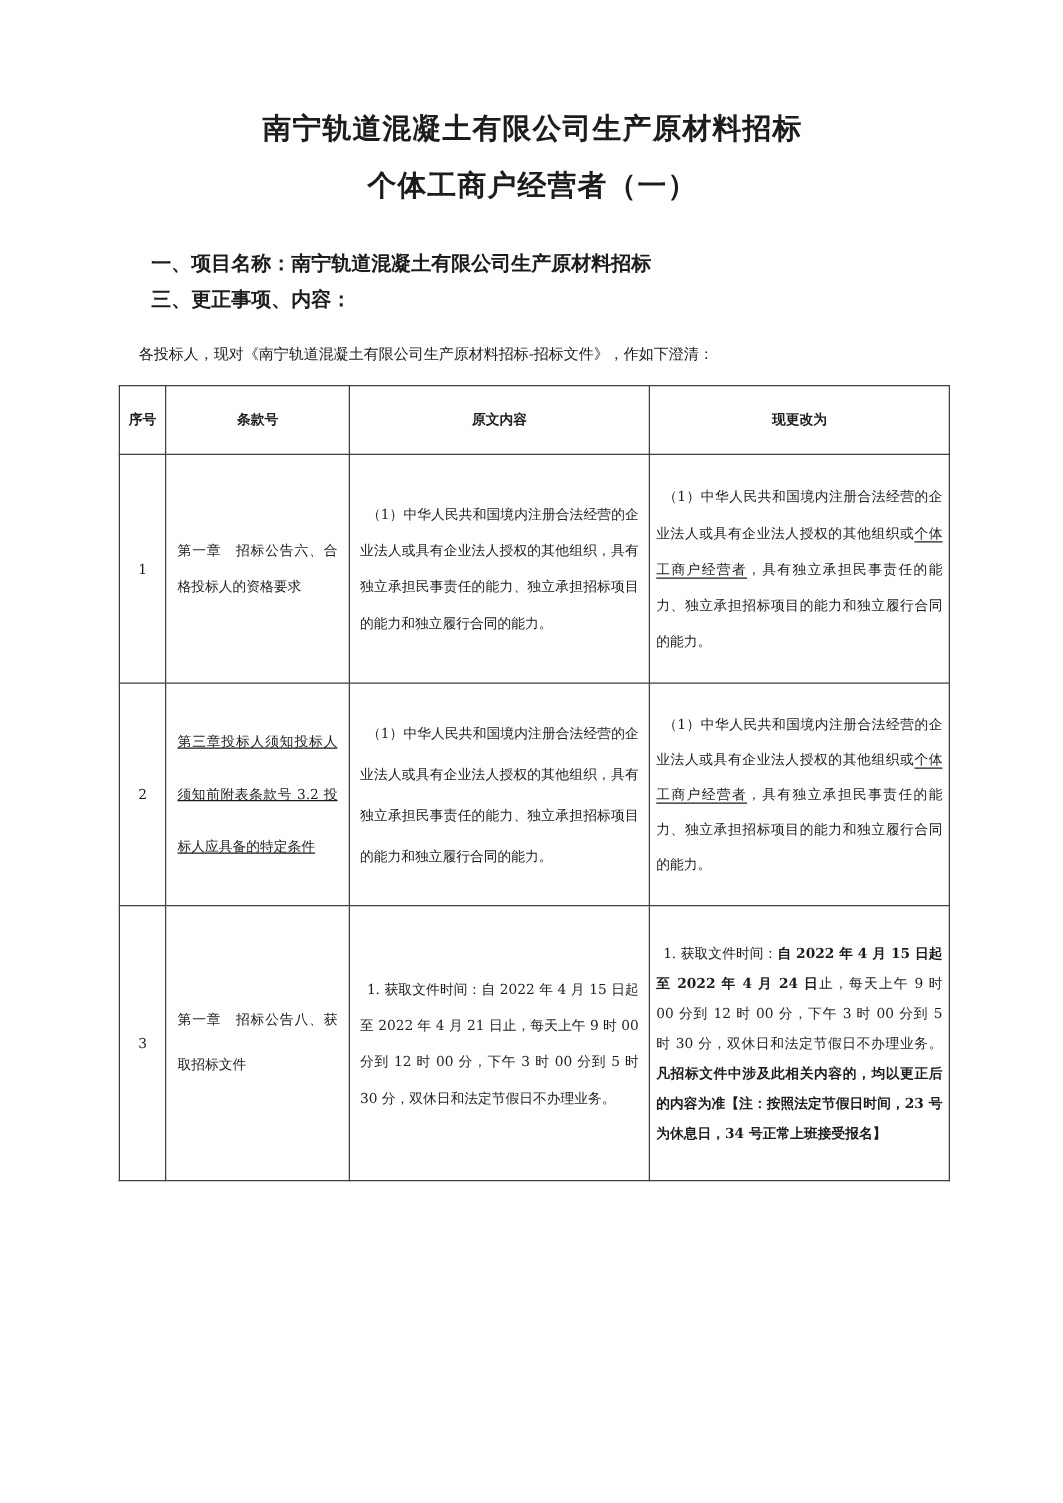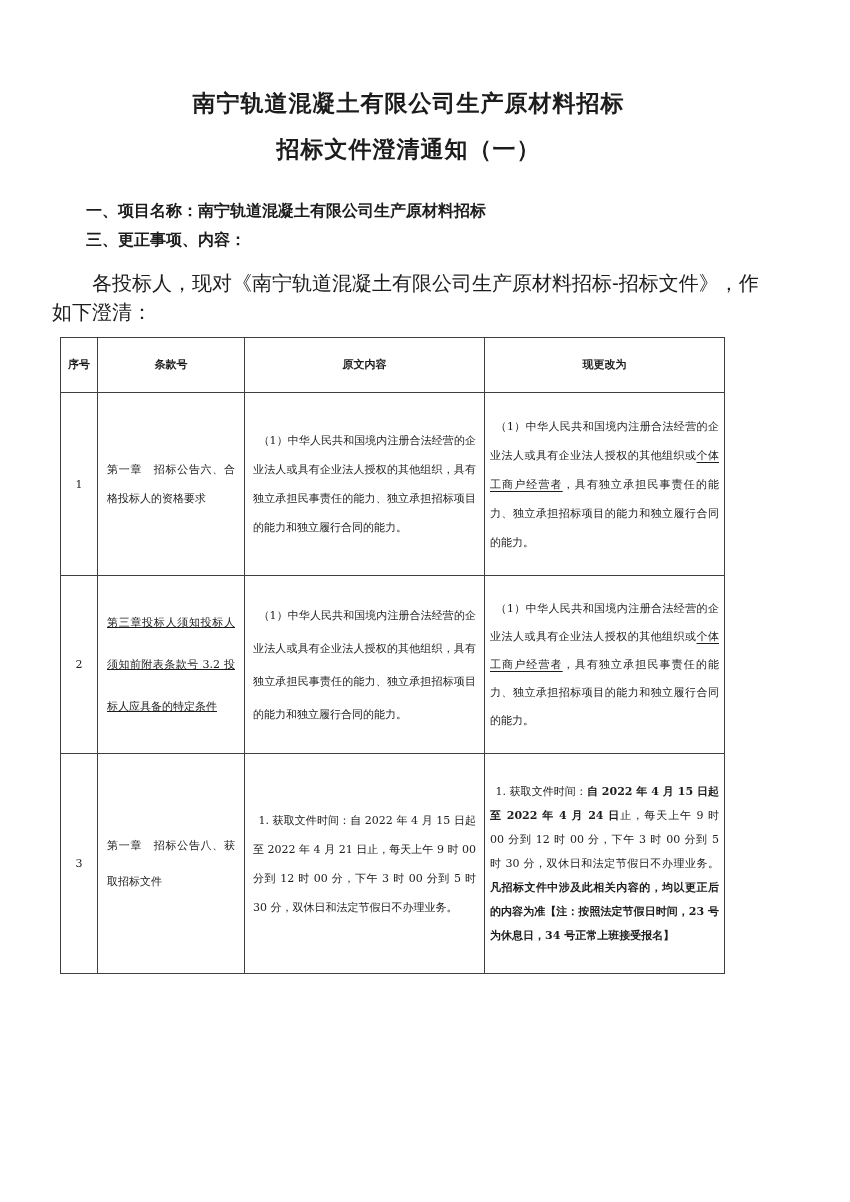--- a/index.html
+++ b/index.html
@@ -11,39 +11,39 @@
     width: 850px;
     height: 1202px;
     font-family: "DejaVu Serif", "Liberation Serif", serif;
     color: #1c1c1c;
     overflow: hidden;
   }
   .page {
     box-sizing: border-box;
     width: 850px;
     height: 996px;
-    padding: 80px 85px 0 52px;
+    padding: 80px 85px 0 87px;
   }
   .doc-title {
     text-align: center;
     font-size: 23px;
     font-weight: bold;
     line-height: 46px;
     letter-spacing: 1px;
   }
   .list-block {
     margin-top: 24px;
     font-size: 16px;
     font-weight: bold;
     line-height: 29px;
     margin-left: 34px;
   }
   .intro-line {
     margin-top: 15px;
-    font-size: 20px;
+    font-size: 12px;
     line-height: 29px;
     text-indent: 2em;
   }
   table.clar-table {
     border-collapse: collapse;
     table-layout: fixed;
     width: 664px;
     margin-top: 10px;
     margin-left: 8px;
     font-size: 11px;
@@ -94,21 +94,21 @@
   .seg-bold { font-weight: bold; }
   .seg-underline { text-decoration: underline; text-underline-offset: 3px; }
 </style>
 </head>
 <body>
 
 <div class="page">
 
   <div class="doc-title">
     <div>南宁轨道混凝土有限公司生产原材料招标</div>
-    <div>招标文件澄清通知（一）</div>
+    <div>个体工商户经营者（一）</div>
   </div>
 
   <div class="list-block">
     <div>一、项目名称：南宁轨道混凝土有限公司生产原材料招标</div>
     <div>三、更正事项、内容：</div>
   </div>
 
   <div class="intro-line">各投标人，现对《南宁轨道混凝土有限公司生产原材料招标-招标文件》，作如下澄清：</div>
 
   <table class="clar-table">

